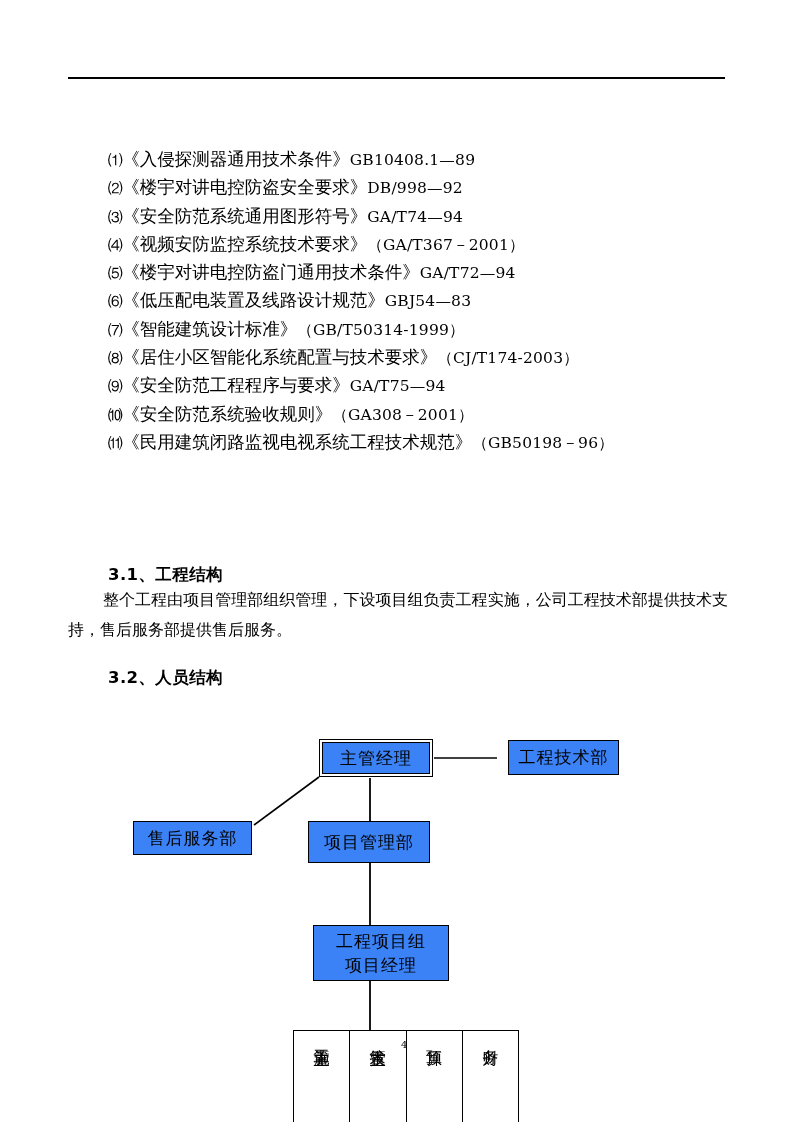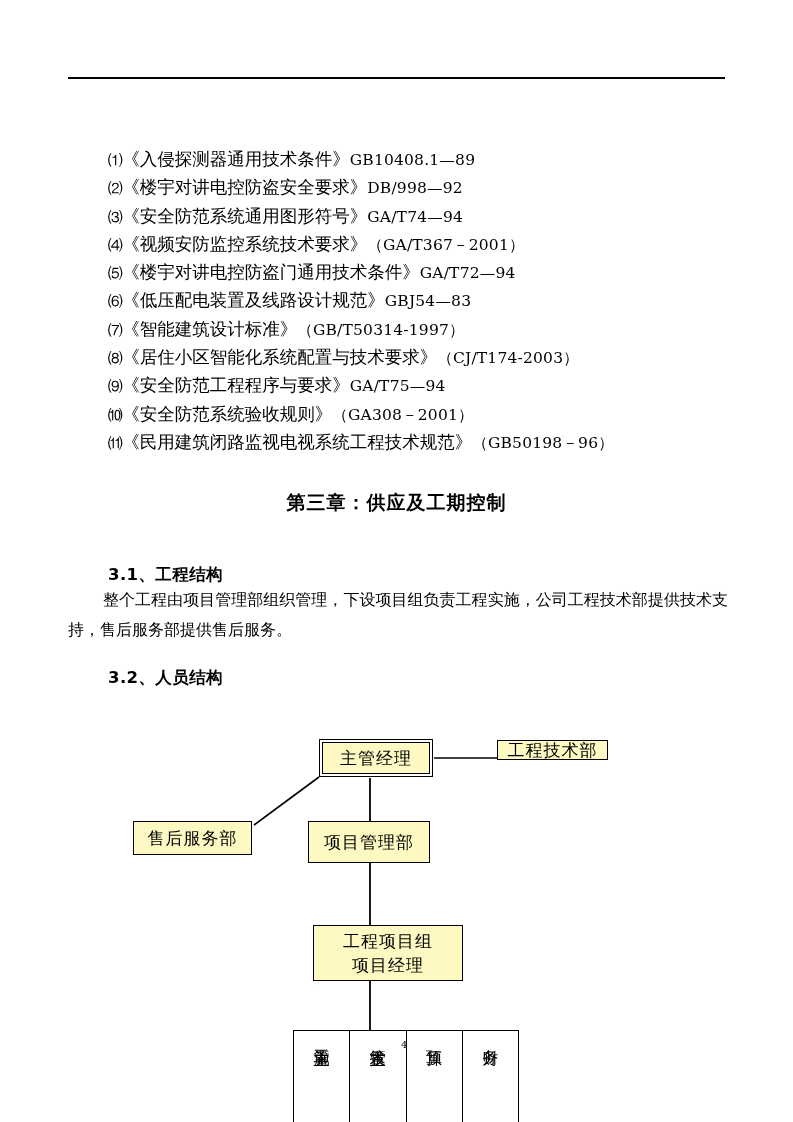--- a/index.html
+++ b/index.html
@@ -103,45 +103,45 @@
   .chart svg {
     position: absolute;
     left: 0;
     top: 0;
   }
 
   .node {
     position: absolute;
     box-sizing: border-box;
     border: 1.5px solid #000;
-    background: #fef9c3;
+    background: #3b82f6;
     display: flex;
     align-items: center;
     justify-content: center;
     font-size: 17px;
     line-height: 23px;
     text-align: center;
     letter-spacing: 1px;
     white-space: nowrap;
   }
   .node.double {
     border: 1.5px solid #000;
     outline: 1.5px solid #000;
     outline-offset: 2.5px;
   }
   .node.two-line {
     flex-direction: column;
     line-height: 24px;
   }
 
   #node-manager       { left: 322px; top: 742px; width: 108px; height: 32px; }
-  #node-eng-tech      { left: 497px; top: 740px; width: 111px; height: 20px; }
+  #node-eng-tech      { left: 508px; top: 740px; width: 111px; height: 35px; }
   #node-after-sales   { left: 133px; top: 821px; width: 119px; height: 34px; }
   #node-proj-mgmt     { left: 308px; top: 821px; width: 122px; height: 42px; }
-  #node-proj-team     { left: 313px; top: 925px; width: 150px; height: 56px; }
+  #node-proj-team     { left: 313px; top: 925px; width: 136px; height: 56px; }
 
   
   .vtable {
     position: absolute;
     left: 293px;
     top: 1030px;
     width: 226px;
     height: 92px;
     box-sizing: border-box;
     border: 1.8px solid #000;
@@ -197,37 +197,36 @@
     <div class="std-item">
       <span class="std-num">⑷</span><span class="std-title">《视频安防监控系统技术要求》</span><span class="std-code">（GA/T367－2001）</span>
     </div>
     <div class="std-item">
       <span class="std-num">⑸</span><span class="std-title">《楼宇对讲电控防盗门通用技术条件》</span><span class="std-code">GA/T72—94</span>
     </div>
     <div class="std-item">
       <span class="std-num">⑹</span><span class="std-title">《低压配电装置及线路设计规范》</span><span class="std-code">GBJ54—83</span>
     </div>
     <div class="std-item">
-      <span class="std-num">⑺</span><span class="std-title">《智能建筑设计标准》</span><span class="std-code">（GB/T50314-1997）</span>
+      <span class="std-num">⑺</span><span class="std-title">《智能建筑设计标准》</span><span class="std-code">（GB/T50314-1999）</span>
     </div>
     <div class="std-item">
       <span class="std-num">⑻</span><span class="std-title">《居住小区智能化系统配置与技术要求》</span><span class="std-code">（CJ/T174-2003）</span>
     </div>
     <div class="std-item">
       <span class="std-num">⑼</span><span class="std-title">《安全防范工程程序与要求》</span><span class="std-code">GA/T75—94</span>
     </div>
     <div class="std-item">
       <span class="std-num">⑽</span><span class="std-title">《安全防范系统验收规则》</span><span class="std-code">（GA308－2001）</span>
     </div>
     <div class="std-item">
       <span class="std-num">⑾</span><span class="std-title">《民用建筑闭路监视电视系统工程技术规范》</span><span class="std-code">（GB50198－96）</span>
     </div>
   </div>
 
-  <div class="h-chapter">第三章：供应及工期控制</div>
 
   <div class="h-sub" id="heading-31">3.1、工程结构</div>
 
   <div class="body-par">整个工程由项目管理部组织管理，下设项目组负责工程实施，公司工程技术部提供技术支持，售后服务部提供售后服务。</div>
 
   <div class="h-sub" id="heading-32">3.2、人员结构</div>
 
   <div class="chart">
 
     <svg width="793" height="1122">

